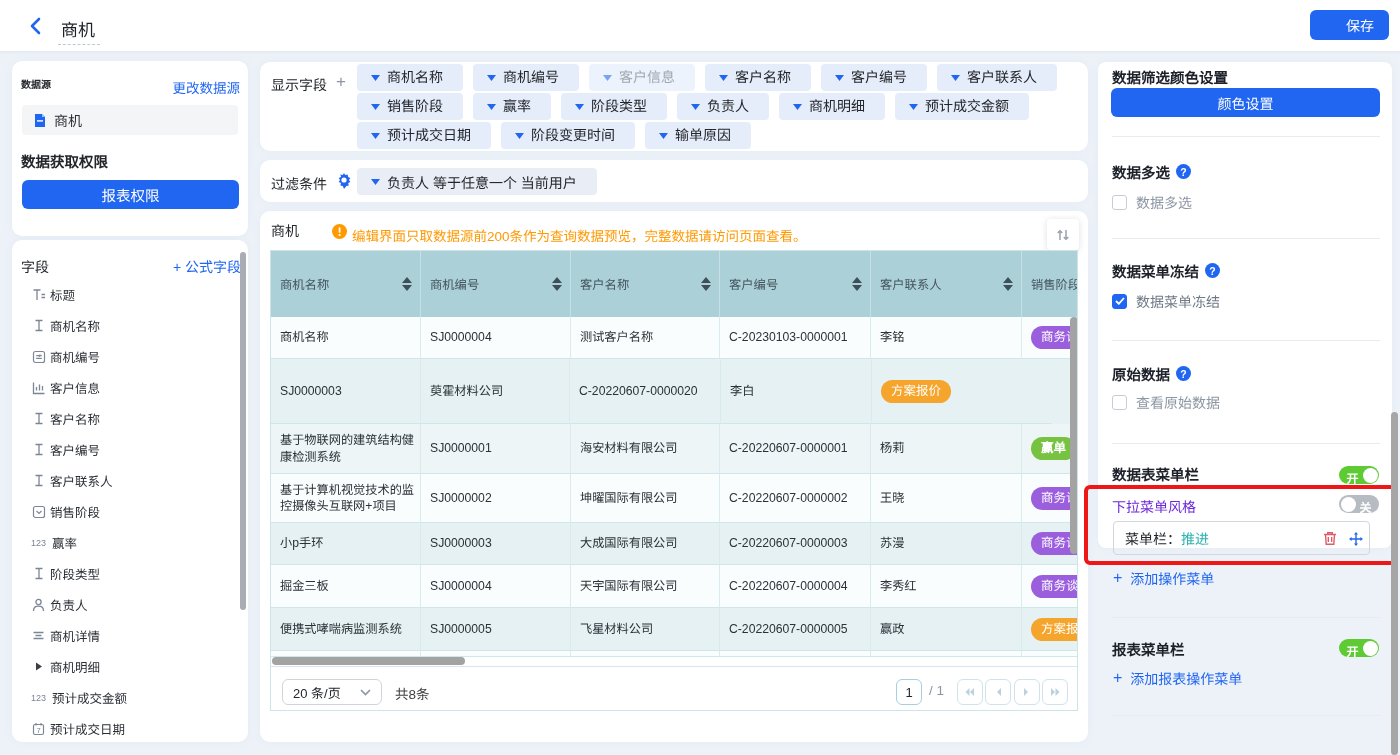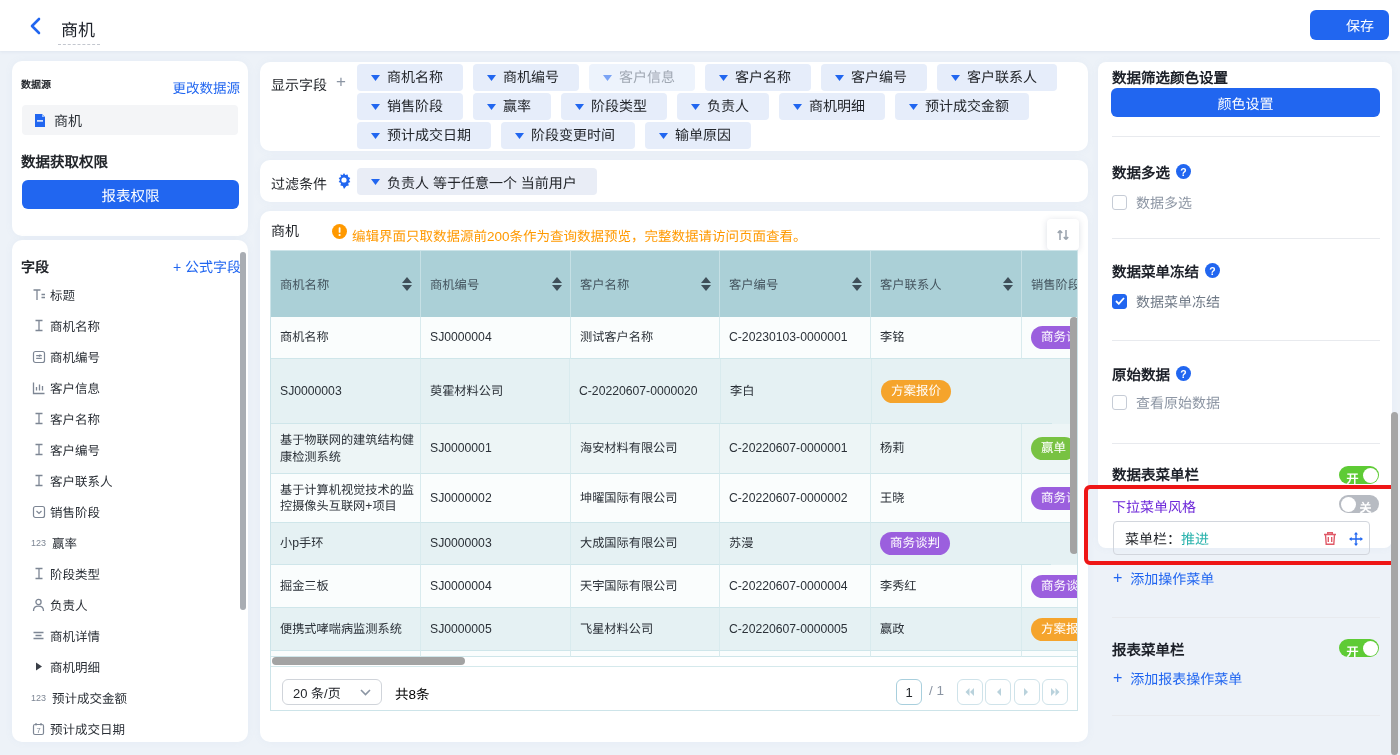--- a/index.html
+++ b/index.html
@@ -75,21 +75,21 @@
           <path d="M9 1l3 3H9z" fill="#9cc0fb"></path>
           <rect x="4" y="7.2" width="6" height="1.4" fill="#fff"></rect>
         </svg>
     <span style="font-size:14px;color:#2a2f36;">商机</span>
   </div>
   <div class="abs" style="left:9px;top:89px;font-size:14.5px;font-weight:bold;">数据获取权限</div>
   <div class="btn-blue abs" style="left:10px;top:119px;width:217px;height:29px;font-size:14.5px;">报表权限</div>
 </div>
 
 <div class="card" style="left:12px;top:240px;width:236px;height:502px;">
-  <div class="abs" style="left:9px;top:16px;font-size:14px;font-weight:bold;">字段</div>
+  <div class="abs" style="left:9px;top:16px;font-size:14px;font-weight:normal;">字段</div>
   <div class="abs blue" style="right:7px;top:16px;font-size:14px;">+ 公式字段</div>
   <div class="abs" style="left:0;top:39px;width:236px;">
     <div class="fitem"><span class="fic">
             <svg width="14" height="14" viewBox="0 0 14 14" stroke="#7d8694" stroke-width="1.3" fill="none">
               <path d="M1.5 2h7M5 2v10M9.5 6.5h3.5M9.5 9.5h3.5"></path>
             </svg>
           </span>标题</div>
     <div class="fitem"><span class="fic">
             <svg width="12" height="13" viewBox="0 0 12 13" stroke="#7d8694" stroke-width="1.3" fill="none">
               <path d="M2.5 1.5h7M6 1.5v10M2.5 11.5h7"></path>
@@ -306,39 +306,40 @@
     </div>
     <div class="trow" style="top:173px;height:50px;background:#edf5f6;">
       <div class="tcell c1">
             <div style="white-space:nowrap;overflow:hidden;">基于物联网的建筑结构健<br>康检测系统</div>
           </div>
           <div class="tcell c2">SJ0000001</div>
           <div class="tcell c3">海安材料有限公司</div>
           <div class="tcell c4">C-20220607-0000001</div>
           <div class="tcell c5">杨莉</div>
           <div class="tcell c6">
-            <span class="badge" style="background:#78c242;">赢单</span>
+            <span class="badge" style="background:#78c242;font-weight:bold;">赢单</span>
           </div>
     </div>
     <div class="trow" style="top:223px;height:49px;background:#fafdfd;">
       <div class="tcell c1">
             <div style="white-space:nowrap;overflow:hidden;">基于计算机视觉技术的监<br>控摄像头互联网+项目</div>
           </div>
           <div class="tcell c2">SJ0000002</div>
           <div class="tcell c3">坤曜国际有限公司</div>
           <div class="tcell c4">C-20220607-0000002</div>
           <div class="tcell c5">王晓</div>
           <div class="tcell c6">
             <span class="badge" style="background:#9b5fde;">商务谈判</span>
           </div>
     </div>
     <div class="trow" style="top:272px;height:42px;background:#e5f1f3;">
       <div class="tcell c1">小p手环</div>
           <div class="tcell c2">SJ0000003</div>
           <div class="tcell c3">大成国际有限公司</div>
+          <div class="tcell c4">C-20220607-0000003</div>
           <div class="tcell c5">苏漫</div>
           <div class="tcell c6">
             <span class="badge" style="background:#9b5fde;">商务谈判</span>
           </div>
     </div>
     <div class="trow" style="top:314px;height:43px;background:#fafdfd;">
       <div class="tcell c1">掘金三板</div>
           <div class="tcell c2">SJ0000004</div>
           <div class="tcell c3">天宇国际有限公司</div>
           <div class="tcell c4">C-20220607-0000004</div>
@@ -366,21 +367,21 @@
           <div class="tcell c6"></div>
     </div>
 
     <div class="abs" style="left:799px;top:66px;width:8px;height:237px;background:#a3a3a3;border-radius:4px;"></div>
     <div class="abs" style="left:1px;top:406px;width:193px;height:8px;background:#a3a3a3;border-radius:4px;"></div>
 
     <div class="abs" style="left:0;top:415px;width:806px;height:45px;border-top:1px solid #d5e9ec;background:#fff;">
       <div class="abs" style="left:11px;top:12px;width:100px;height:26px;border:1px solid #d0d4da;border-radius:6px;display:flex;align-items:center;padding:0 10px;font-size:13px;color:#23262b;">20 条/页<svg style="margin-left:auto" width="11" height="7" viewBox="0 0 11 7" fill="none" stroke="#8b95a3" stroke-width="1.6">
               <path d="M1 1l4.5 4.5L10 1"></path>
             </svg></div>
-      <div class="abs" style="left:124px;top:16px;font-size:13.5px;color:#000000;">共8条</div>
+      <div class="abs" style="left:124px;top:16px;font-size:13.5px;color:#404040;">共8条</div>
       <div class="abs" style="left:625px;top:12px;width:26px;height:26px;border:1px solid #a8cfdd;border-radius:6px;display:flex;align-items:center;justify-content:center;font-size:13px;color:#23262b;">1</div>
       <div class="abs" style="left:658px;top:16px;font-size:13.5px;color:#8b95a3;">/ 1</div>
       <div class="abs" style="left:683px;top:12px;display:flex;">
         <span class="pgbtn">
               <svg width="11" height="10" viewBox="0 0 11 10">
                 <path d="M5.5 1L1.5 5l4 4z" fill="#b9d2dc"></path>
                 <path d="M10 1L6 5l4 4z" fill="#b9d2dc"></path>
               </svg>
             </span>
         <span class="pgbtn">

